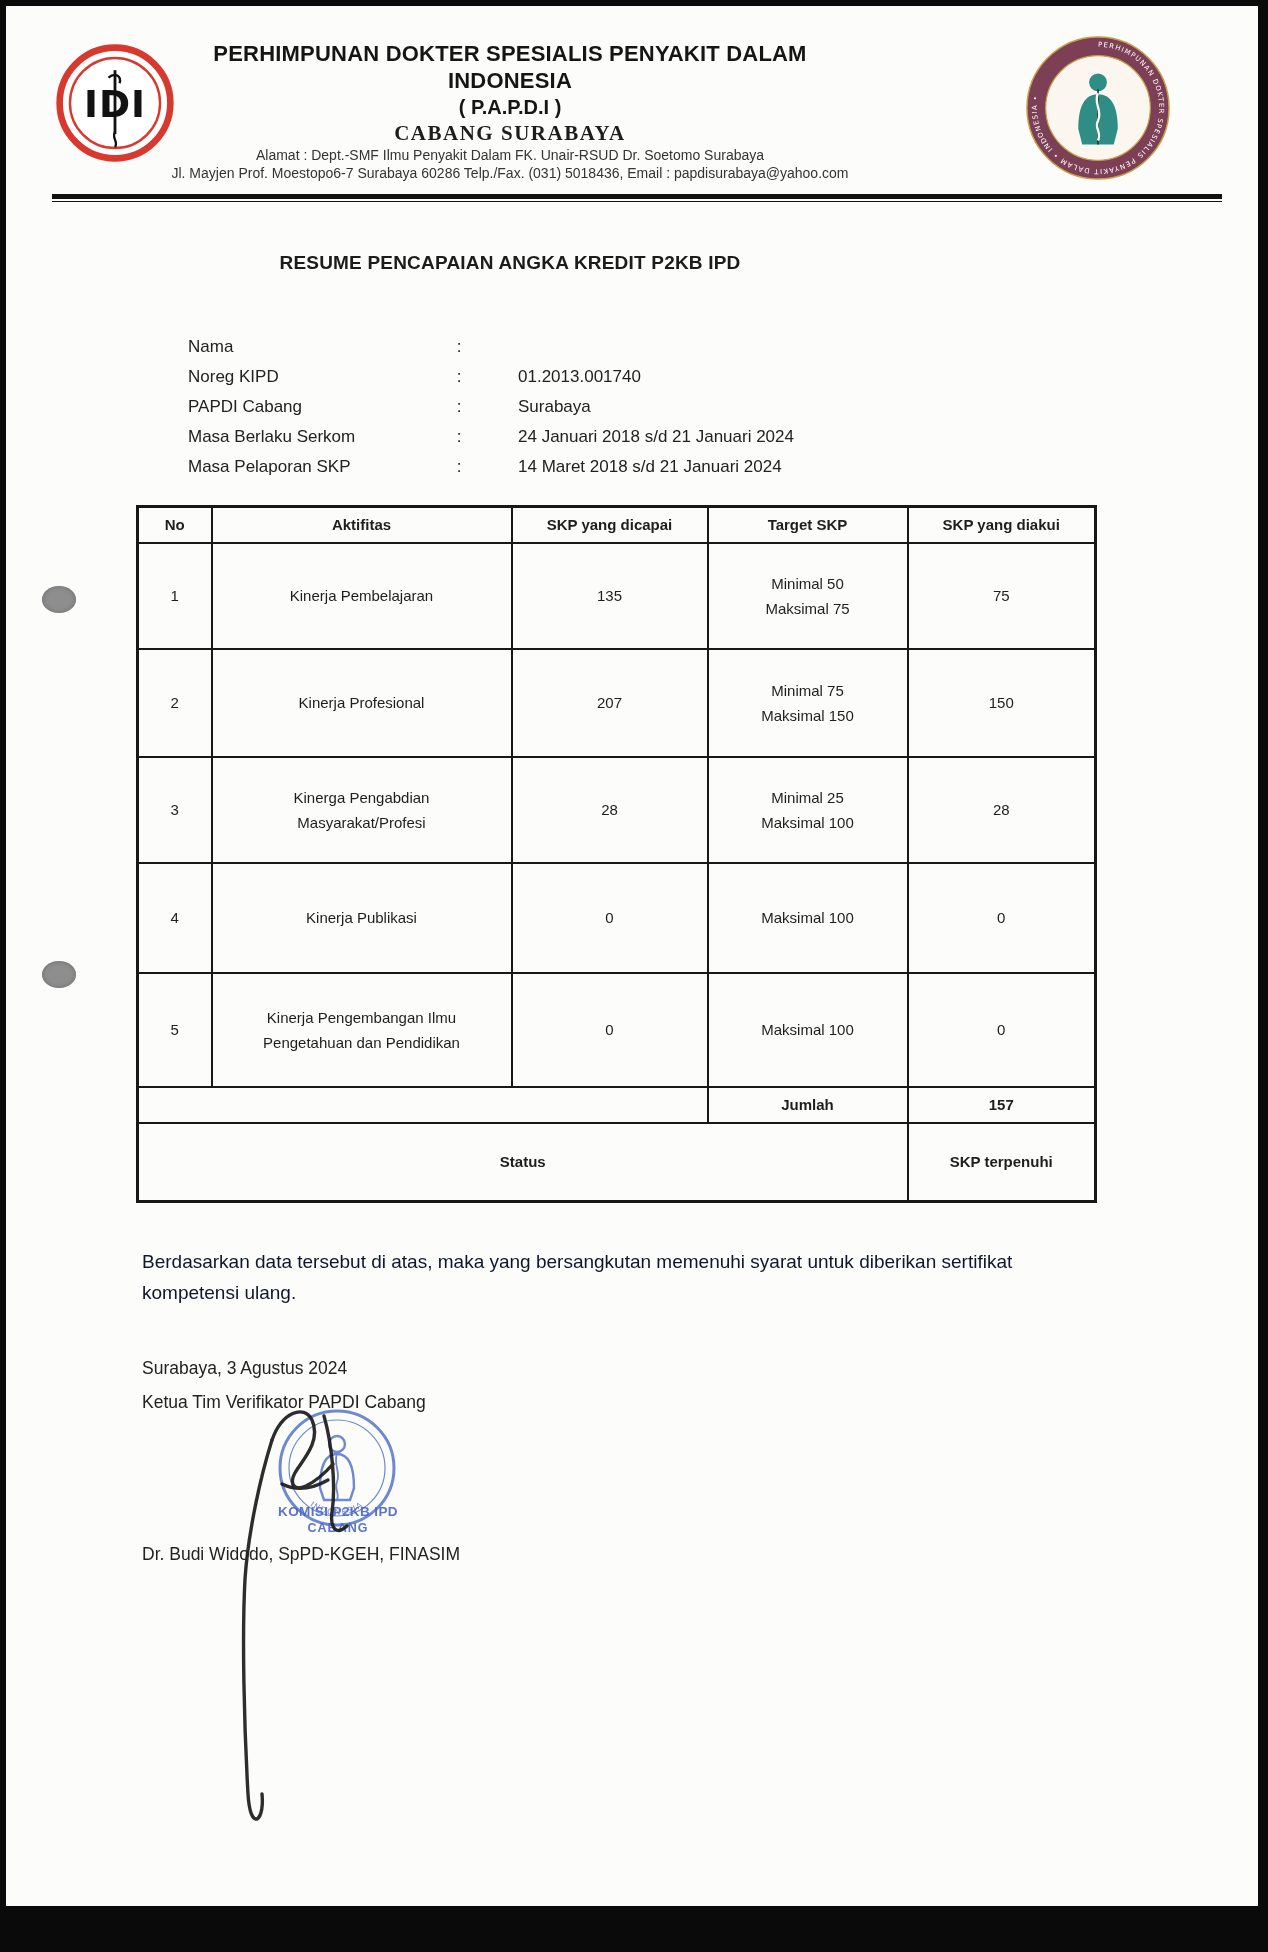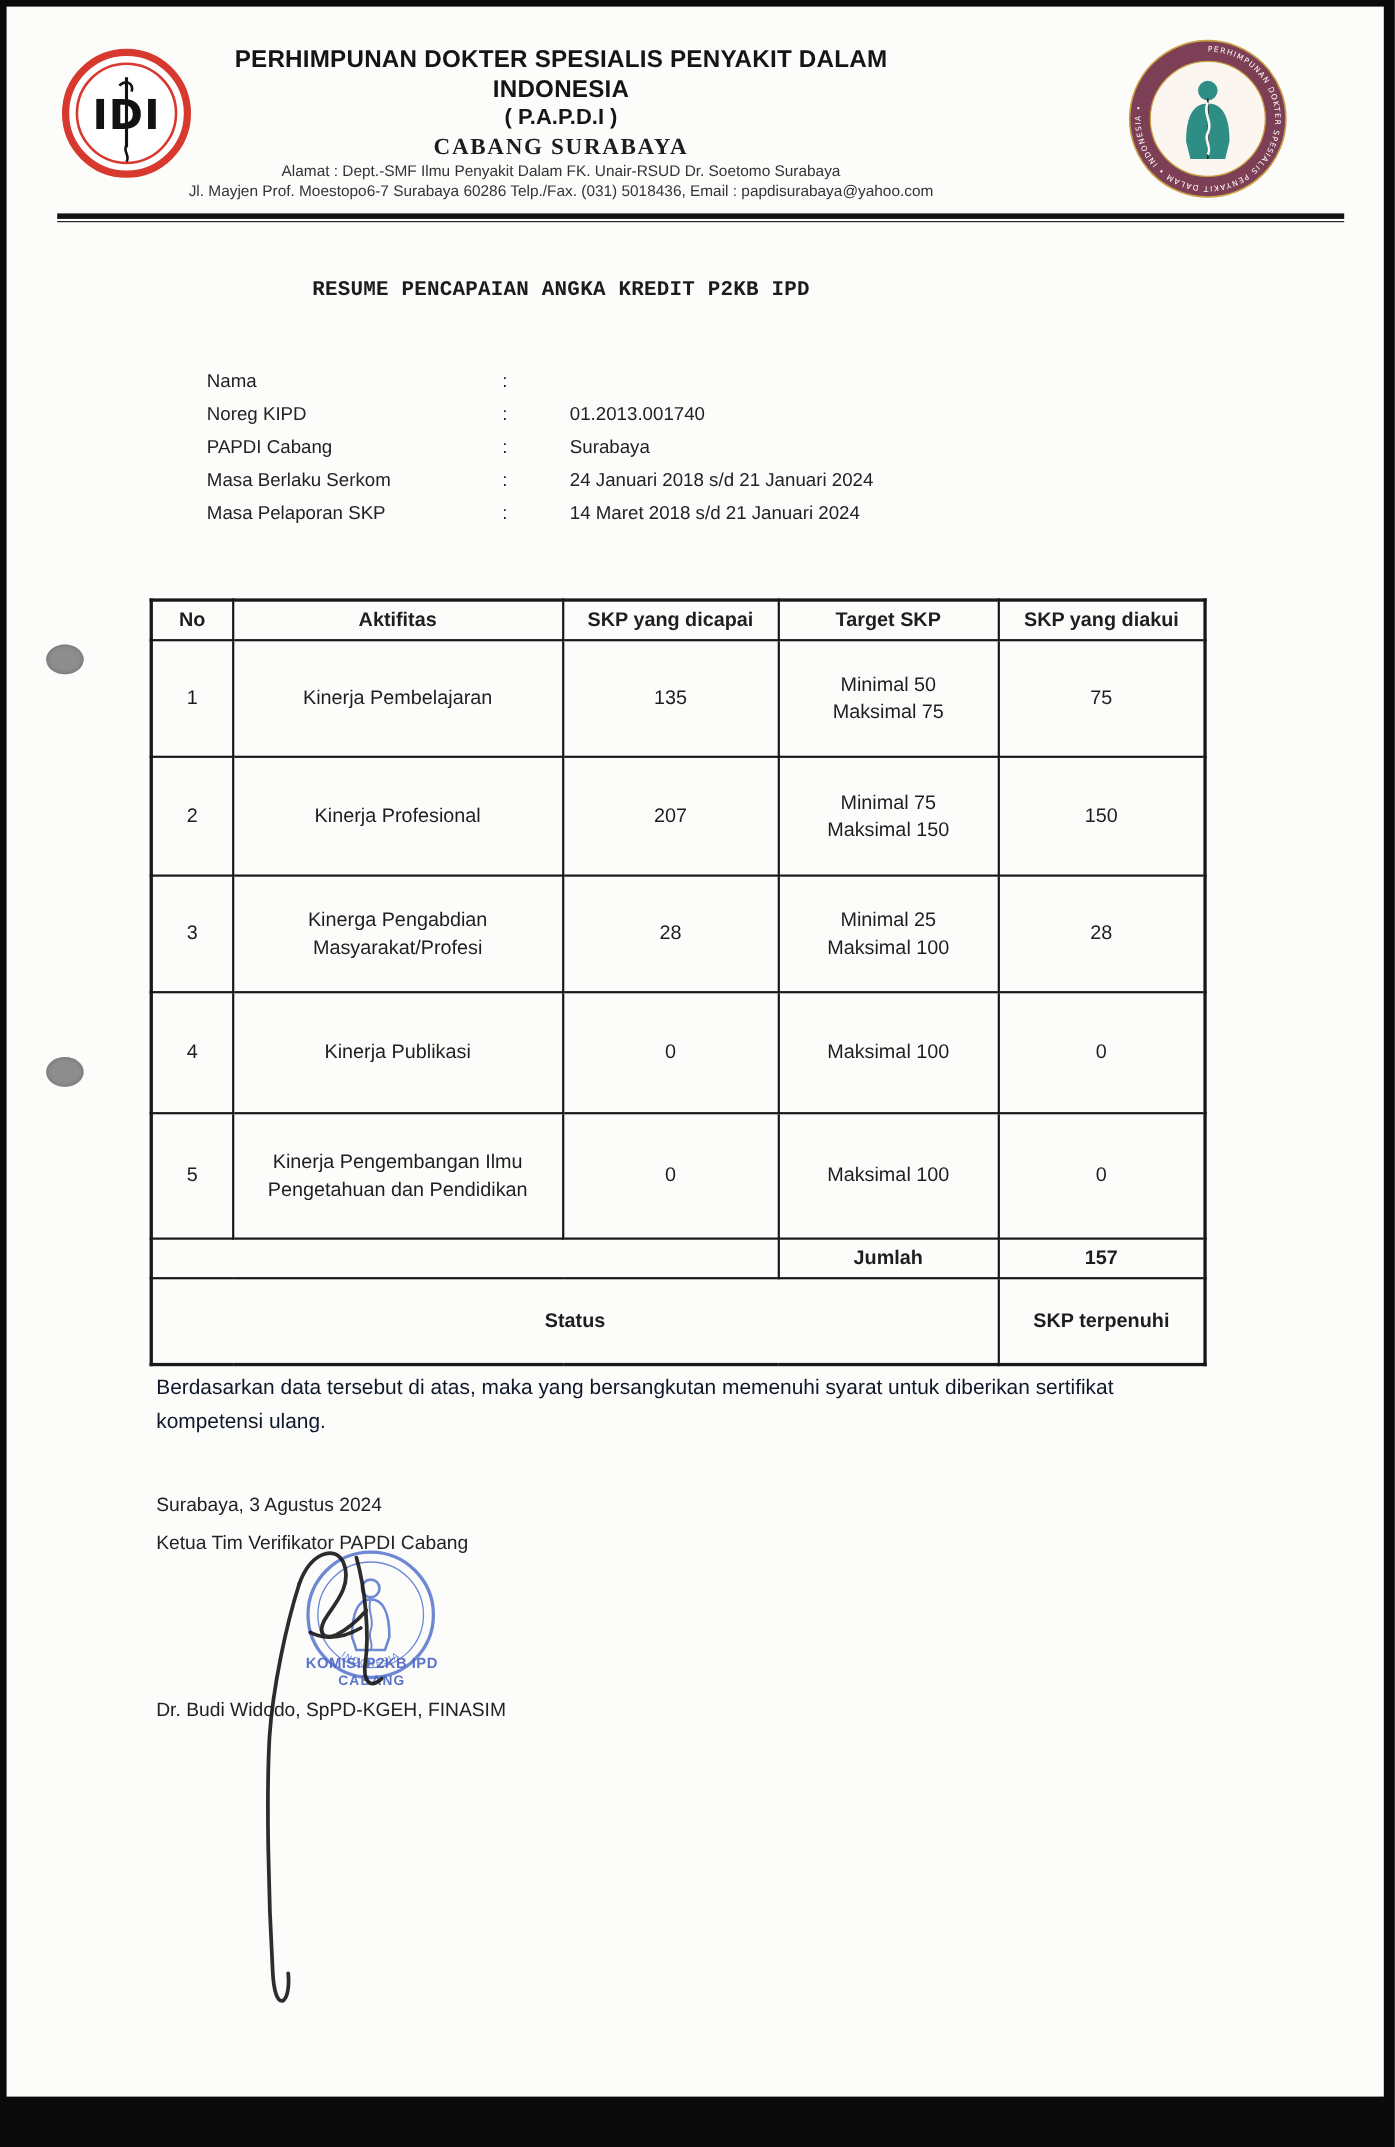--- a/index.html
+++ b/index.html
@@ -17,31 +17,31 @@
   .english{ font-family:"Liberation Serif", serif; font-weight:bold; font-size:17px;
             letter-spacing:.3px; line-height:22px; color:#1d1d1d; }
   .addr   { font-size:14px; line-height:18px; color:#343434; }
   .logo-idi   { position:absolute; left:48px;  top:36px; }
   .logo-papdi { position:absolute; left:1018px; top:28px; }
   .rule { position:absolute; top:188px; left:46px; width:1170px; border-top:5px solid #121212; }
   .rule:after { content:''; display:block; margin-top:2px; border-top:1.5px solid #121212; }
 
   
   .doc-title { position:absolute; left:148px; top:246px; width:712px; text-align:center;
-               font-weight:bold; font-size:19px; color:#1c1c1c; letter-spacing:.2px;font-family:Liberation Mono, monospace; }
+               font-weight:bold; font-size:19px; color:#1c1c1c; letter-spacing:.2px; }
   .info { position:absolute; left:182px; top:326px; font-size:17px; color:#222; }
   .info-row { display:flex; line-height:30px;gap:48px; }
   .info-label { width:212px; }
   .info-colon { width:22px; text-align:center; }
   .info-value { }
 
   
-  table.skp { position:absolute; left:130px; top:538px; width:958px;
+  table.skp { position:absolute; left:130px; top:499px; width:958px;
               border-collapse:collapse; table-layout:fixed; border:3px solid #181818;
-              font-size:18px; color:#1e1e1e; }
+              font-size:15px; color:#1e1e1e; }
   table.skp th, table.skp td { border:2px solid #181818; text-align:center; vertical-align:middle;
               padding:2px 6px; }
   table.skp th { font-weight:bold; }
   tr.hrow { height:36px; }
   tr.row1 { height:106px; } tr.row2 { height:108px; } tr.row3 { height:106px; }
   tr.row4 { height:110px; } tr.row5 { height:114px; }
   tr.jumlah-row { height:36px; } tr.status-row { height:79px; }
   .akt { max-width:252px; margin:0 auto; line-height:25px; }
   .target div { line-height:25px; }
   .b { font-weight:bold; }

